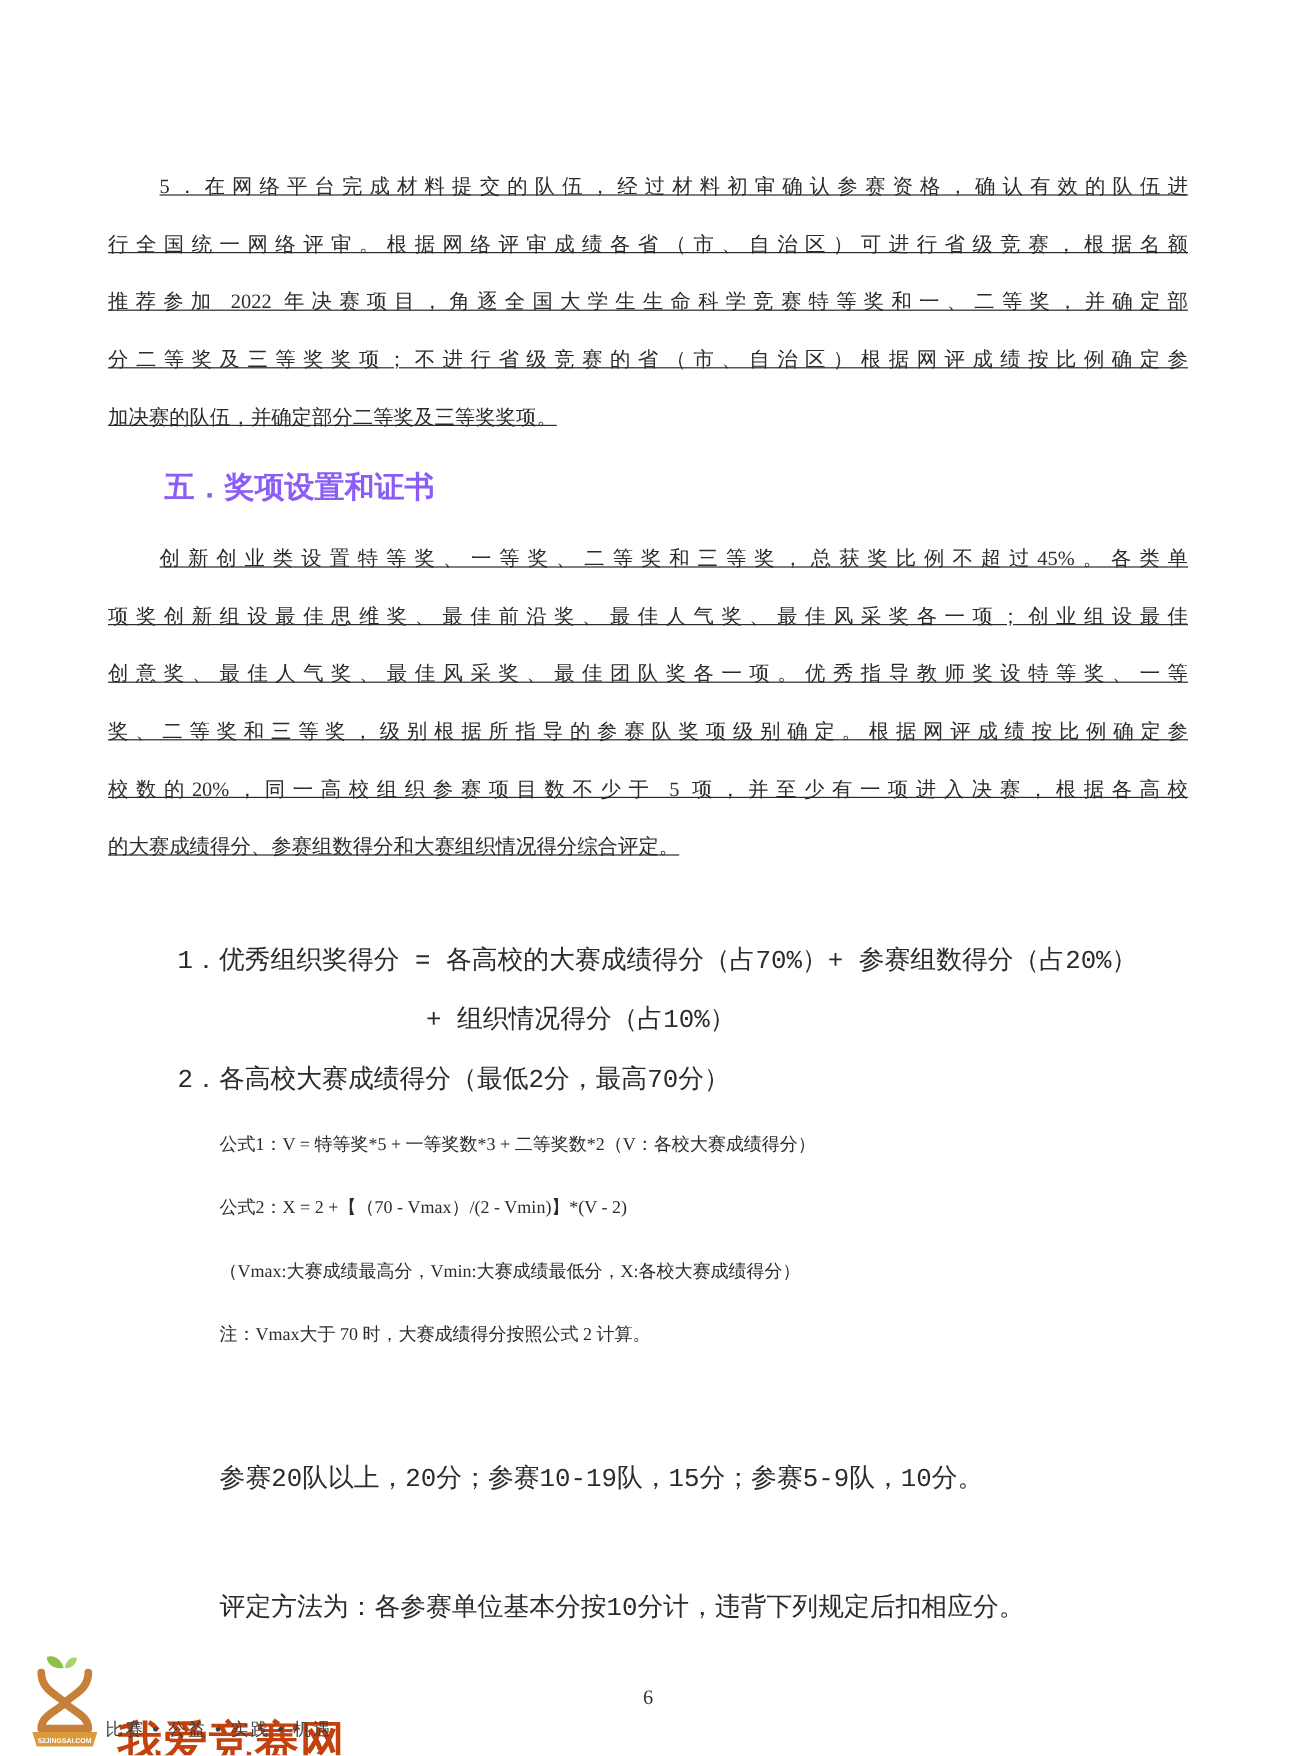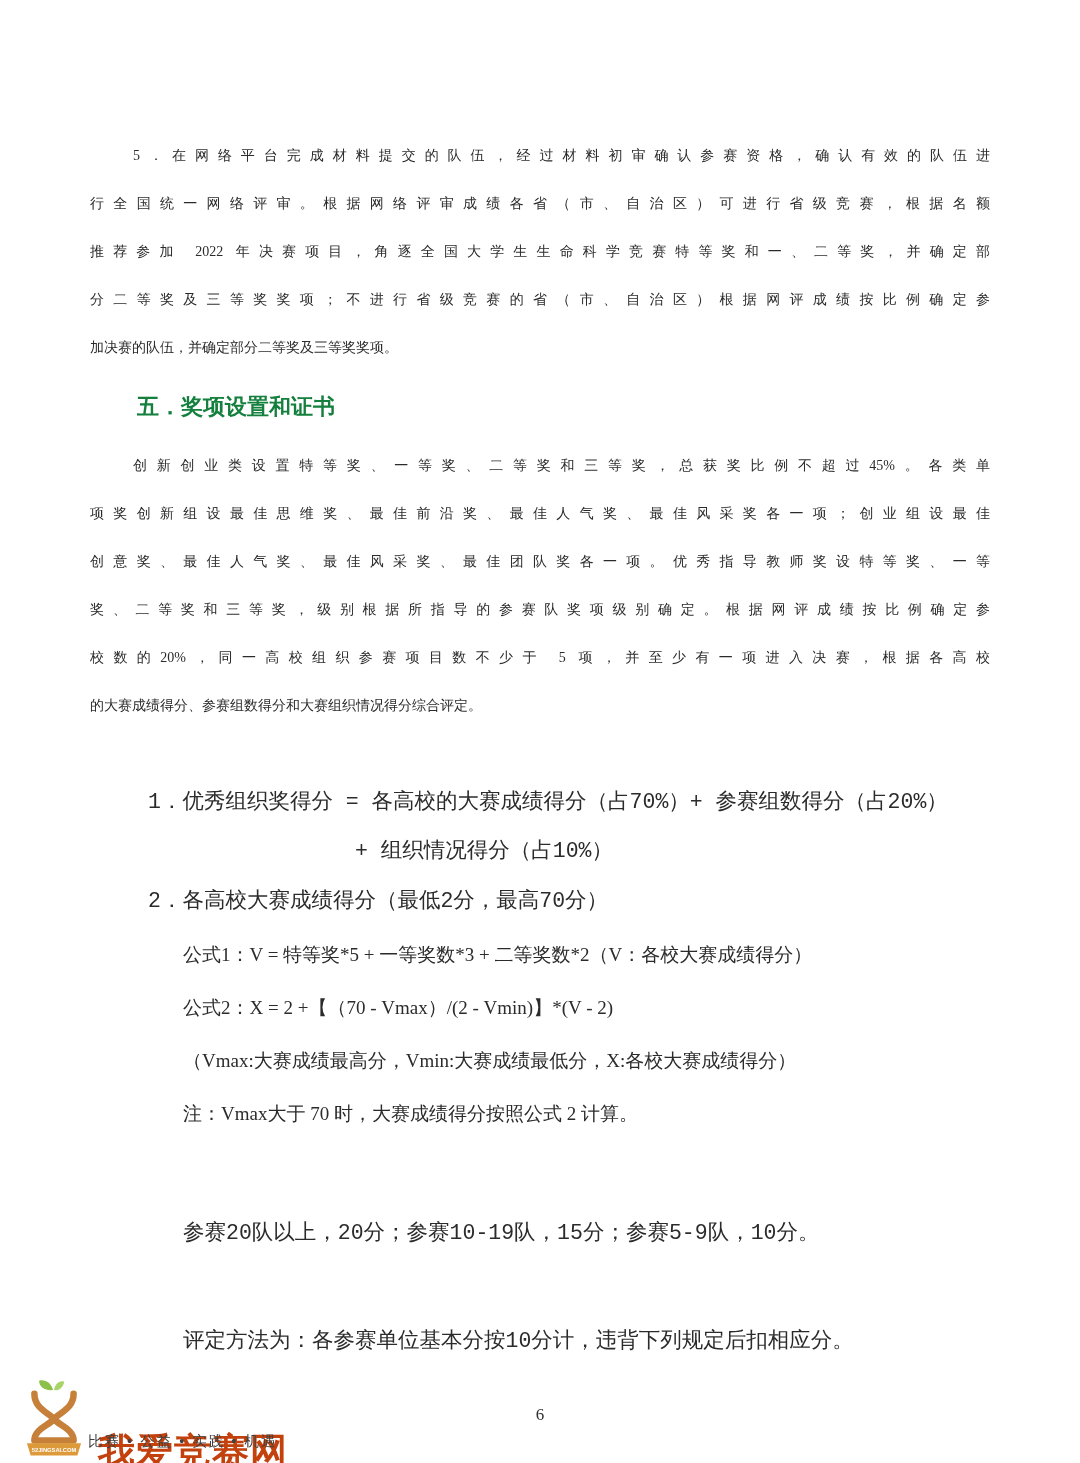--- a/index.html
+++ b/index.html
@@ -10,34 +10,35 @@
     margin:0 auto;
     font-family:"Liberation Serif","DejaVu Serif",serif;
     color:#2b2b2b;
     overflow:hidden;
   }
   .blk{position:absolute;}
   .w{width:900px;}
   .line{
     display:block;
     height:48px;line-height:48px;
-    font-size:14px;
+    font-size:17px;
     white-space:normal;
+    text-decoration:underline;
   }
   .just{text-align:justify;text-align-last:justify;}
   .ind{text-indent:43px;}
   .heading{
     font-weight:700;
-    font-size:22px;
-    color:#15803d;
+    font-size:25px;
+    color:#8b5cf6;
     line-height:34px;
     padding-left:47px;
   }
   .item-line{height:49px;line-height:49px;font-size:21.5px;font-family:Liberation Mono, monospace;}
-  .f-line{height:53px;line-height:53px;font-size:19px;}
+  .f-line{height:53px;line-height:53px;font-size:15px;}
   
   .footer-logo{position:absolute;left:26px;top:1376px;width:300px;height:84px;}
   .logo-icon{position:absolute;left:0;top:2px;}
   .brand{
     position:absolute;left:72px;top:14px;
     font-family:"Liberation Sans","DejaVu Sans",sans-serif;
     font-weight:700;font-size:37px;color:#c2410c;
     letter-spacing:1px;white-space:nowrap;margin-top:37px;
   }
   .tagline{

